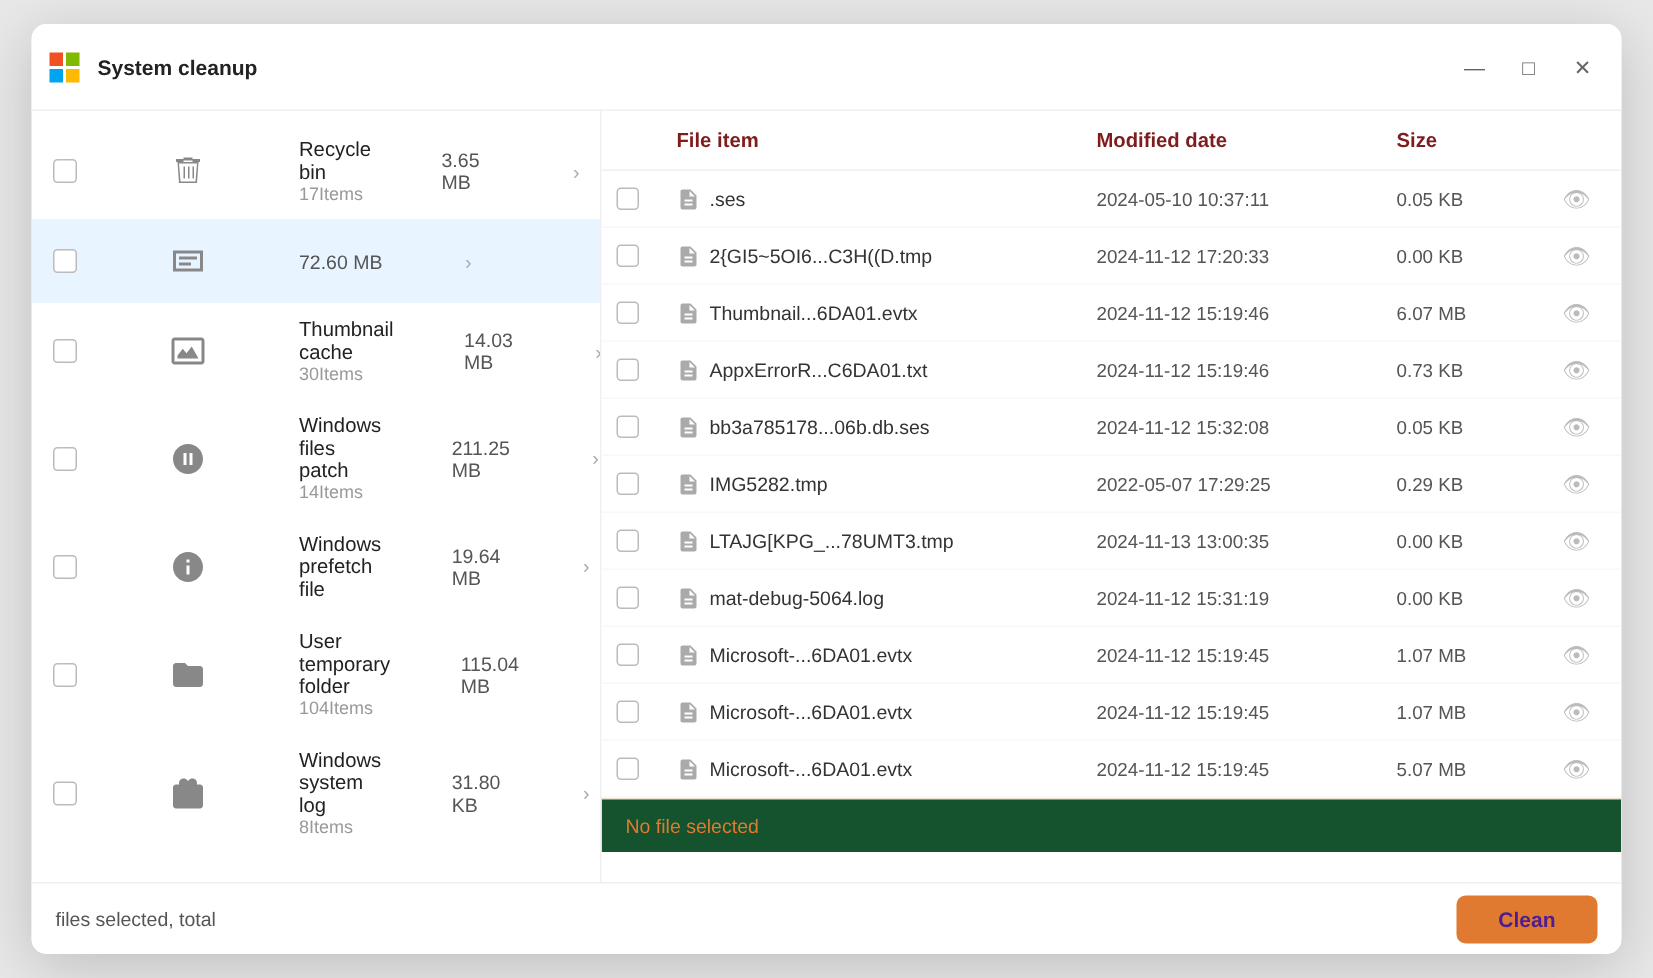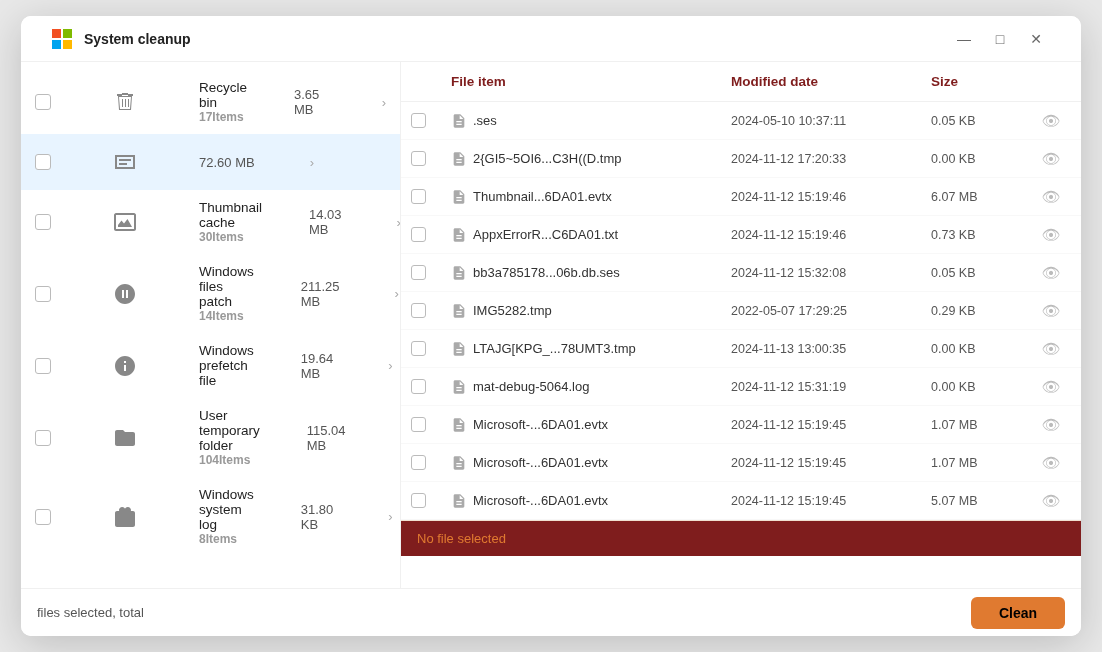--- a/index.html
+++ b/index.html
@@ -20,22 +20,22 @@
       border-radius: 10px;
       box-shadow: 0 8px 40px rgba(0,0,0,0.18);
       display: flex;
       flex-direction: column;
       overflow: hidden;
       position: relative;
     }
     .titlebar {
       display: flex;
       align-items: center;
-      padding: 0 31px;
-      height: 46px;
+      padding: 0 12px;
+      height: 58px;
       background: #fff;
       border-bottom: 1px solid #f0f0f0;
       flex-shrink: 0;
     }
     .titlebar-logo {
       display: flex;
       align-items: center;
       gap: 8px;
     }
     .ms-logo {
@@ -127,21 +127,20 @@
       flex: 1;
     }
     .sidebar-item-name {
       font-size: 13.5px;
       font-weight: 500;
       color: #222;
     }
     .sidebar-item-count {
       font-size: 12px;
       color: #999;
-      font-weight: bold;
     }
     .sidebar-item-size {
       font-size: 13px;
       color: #555;
       margin-right: 8px;
     }
     .sidebar-item-arrow {
       font-size: 13px;
       color: #aaa;
     }
@@ -210,21 +209,21 @@
       color: #555;
     }
     .file-eye {
       color: #bbb;
       cursor: pointer;
       font-size: 15px;
       text-align: center;
     }
     
     .no-file-row {
-      background: #7f1d1d;
+      background: #14532d;
       padding: 10px 16px;
       font-size: 13px;
       color: #e07a30;
       border-top: 1px solid #f0e0d0;
     }
     .bottom-bar {
       display: flex;
       align-items: center;
       padding: 0 16px;
       height: 48px;
@@ -232,21 +231,21 @@
       border-top: 1px solid #f0f0f0;
       flex-shrink: 0;
     }
     .bottom-bar-text {
       font-size: 13px;
       color: #555;
       flex: 1;
     }
     .clean-btn {
       background: #e07a30;
-      color: #000000;
+      color: #4c1d95;
       border: none;
       border-radius: 6px;
       padding: 8px 28px;
       font-size: 14px;
       font-weight: 600;
       cursor: pointer;
       text-align: center;
     }
     
     .file-table-body::-webkit-scrollbar { width: 6px; }

